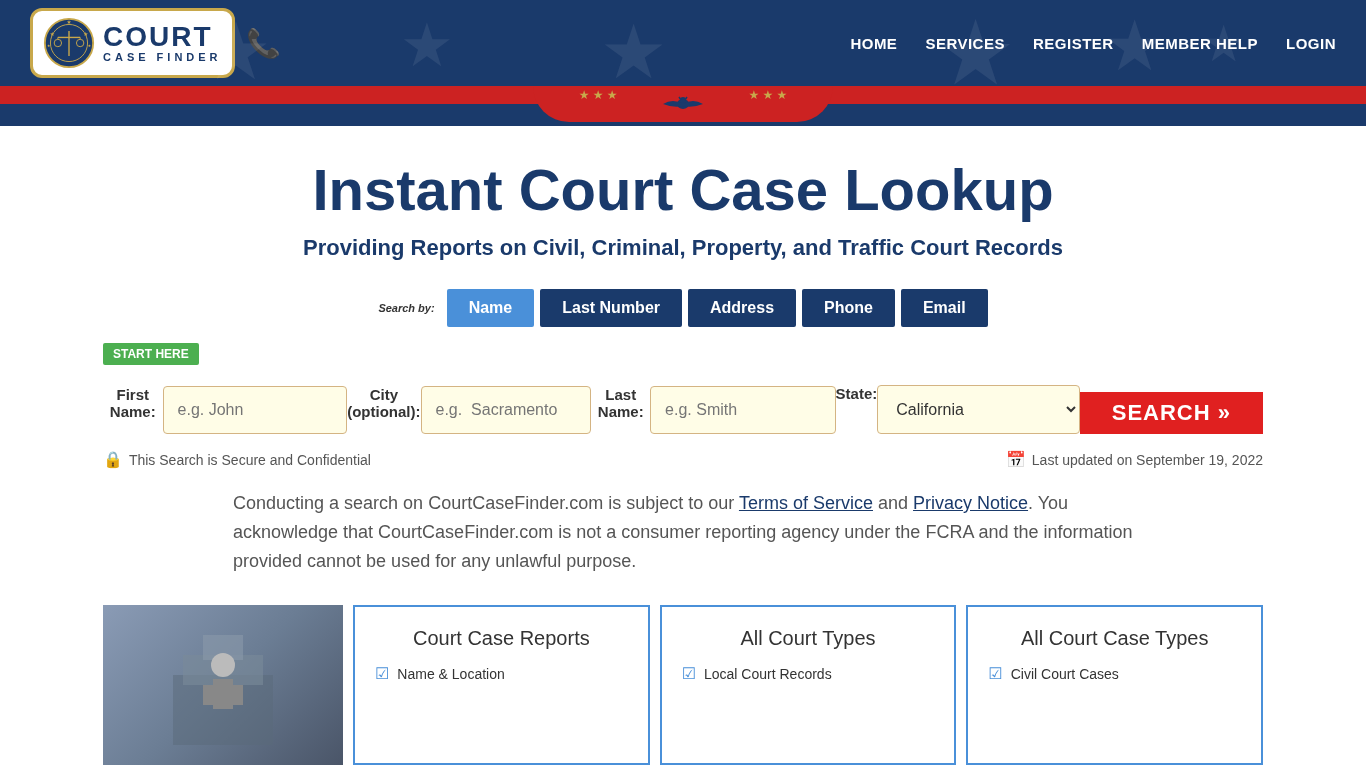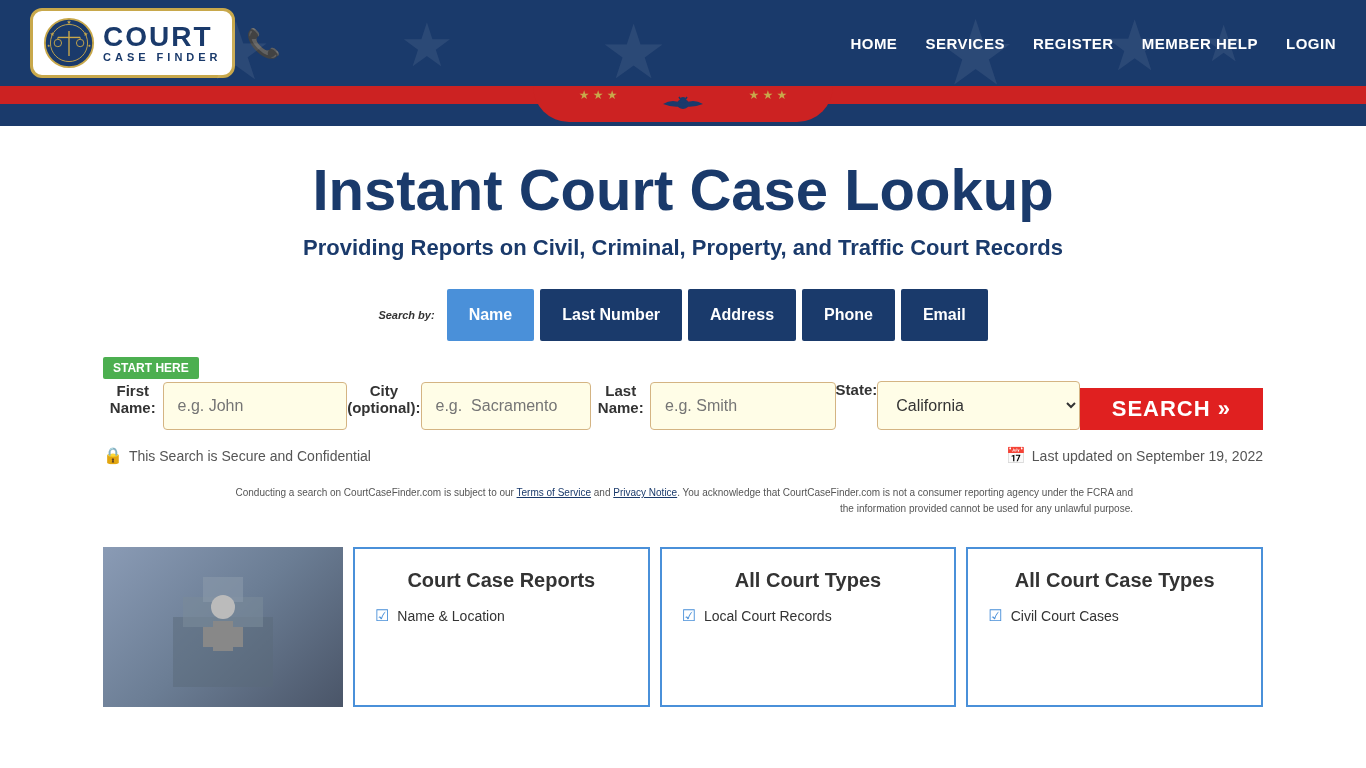--- a/index.html
+++ b/index.html
@@ -161,21 +161,21 @@
       margin-bottom: 16px;
     }
     .search-by-label {
       font-size: 11px;
       font-style: italic;
       font-weight: 700;
       color: #333;
       margin-right: 6px;
     }
     .tab-btn {
-      padding: 17px 22px;
+      padding: 10px 22px;
       font-size: 16px;
       font-weight: 700;
       border: none;
       cursor: pointer;
       color: #fff;
       border-radius: 2px;
     }
     .tab-btn.active { background: #4a90d9; }
     .tab-btn.inactive { background: #1a3a6b; }
 
@@ -187,21 +187,21 @@
     }
     .start-here-badge {
       display: inline-block;
       background: #4caf50;
       color: #fff;
       font-size: 12px;
       font-weight: 800;
       padding: 4px 10px;
       border-radius: 2px;
       text-align: left;
-      margin-bottom: 2px;
+      margin-bottom: 20px;
     }
     .form-fields {
       display: flex;
       align-items: flex-end;
       gap: 0;
     }
     .field-group {
       display: flex;
       flex-direction: row;
       align-items: flex-start;
@@ -257,23 +257,23 @@
     }
     .lock-icon, .calendar-icon {
       font-size: 16px;
       color: #888;
     }
 
     
     .disclaimer {
       max-width: 900px;
       margin: 20px auto 0;
-      font-size: 10px;
+      font-size: 18px;
       color: #555;
-      text-align: right;
+      text-align: left;
       line-height: 1.6;
     }
     .disclaimer a {
       color: #1a3a6b;
     }
 
     
     .bottom-section {
       display: flex;
       max-width: 1200px;
@@ -298,21 +298,21 @@
       justify-content: center;
     }
     .bottom-card {
       flex: 1;
       border: 2px solid #4a90d9;
       padding: 20px 20px 10px;
       margin-left: 10px;
     }
     .bottom-card-title {
       font-size: 20px;
-      font-weight: 700;
+      font-weight: 400;
       color: #333;
       margin-bottom: 14px;
     }
     .bottom-card-item {
       display: flex;
       align-items: center;
       gap: 8px;
       font-size: 14px;
       color: #333;
       margin-bottom: 6px;

